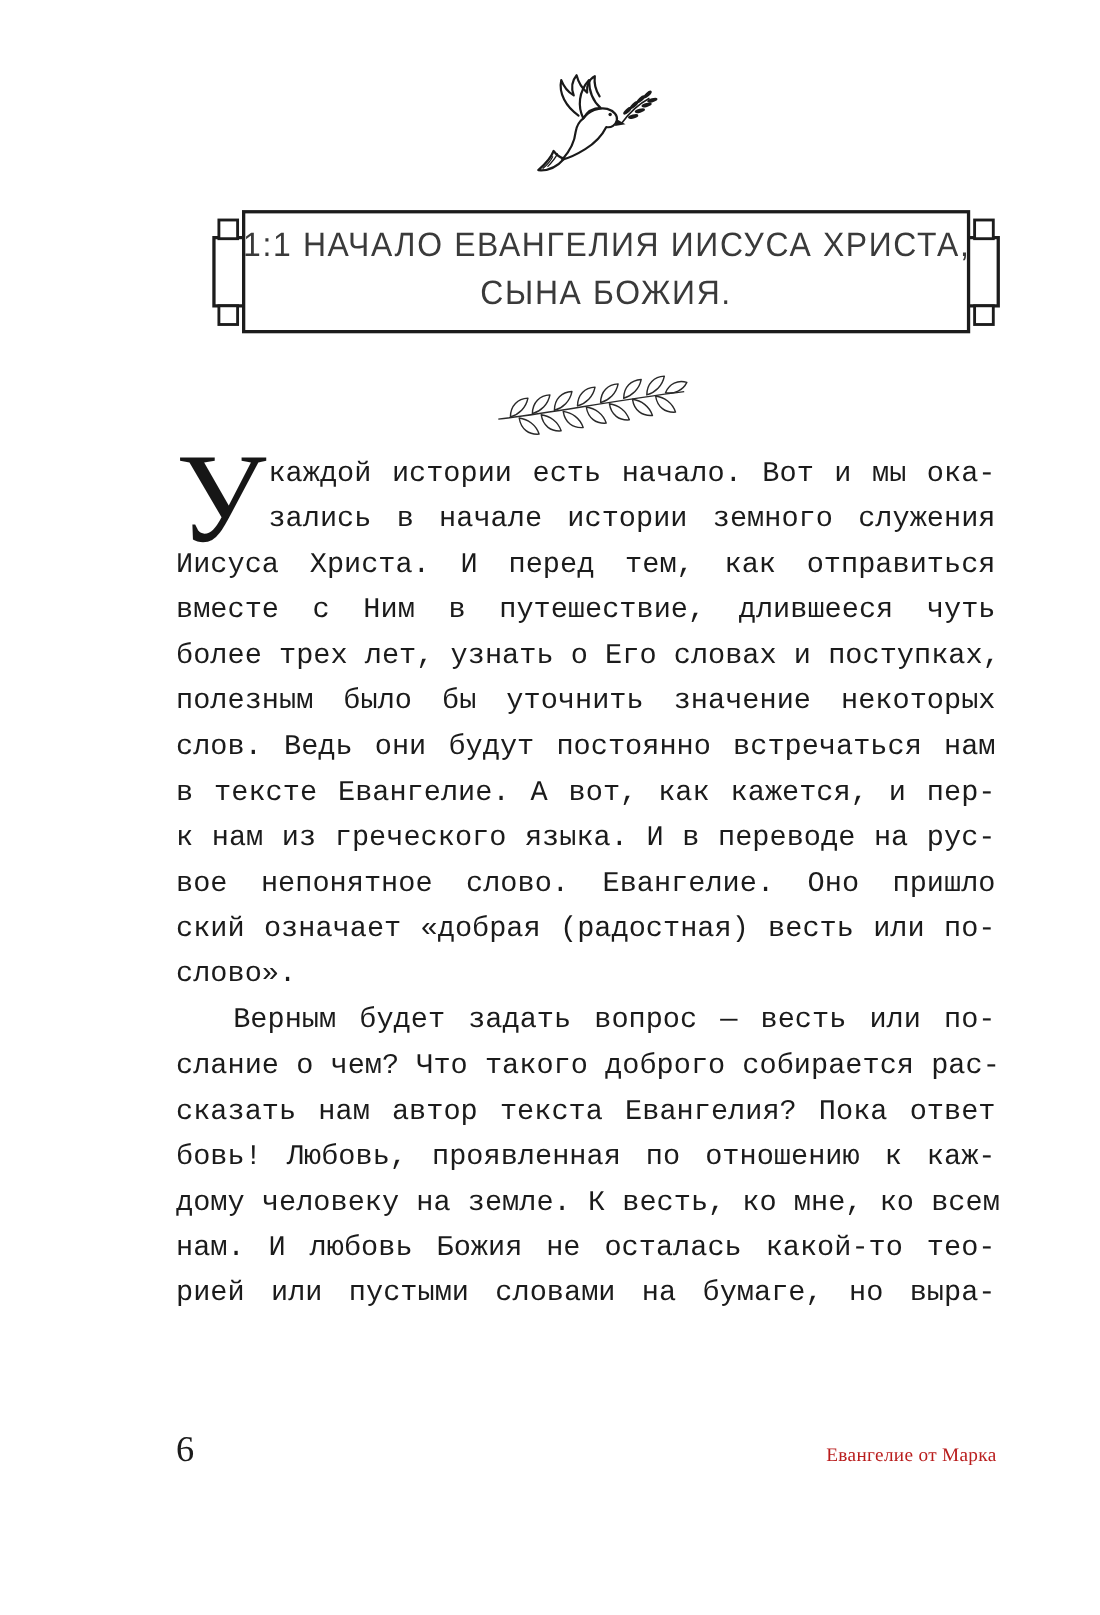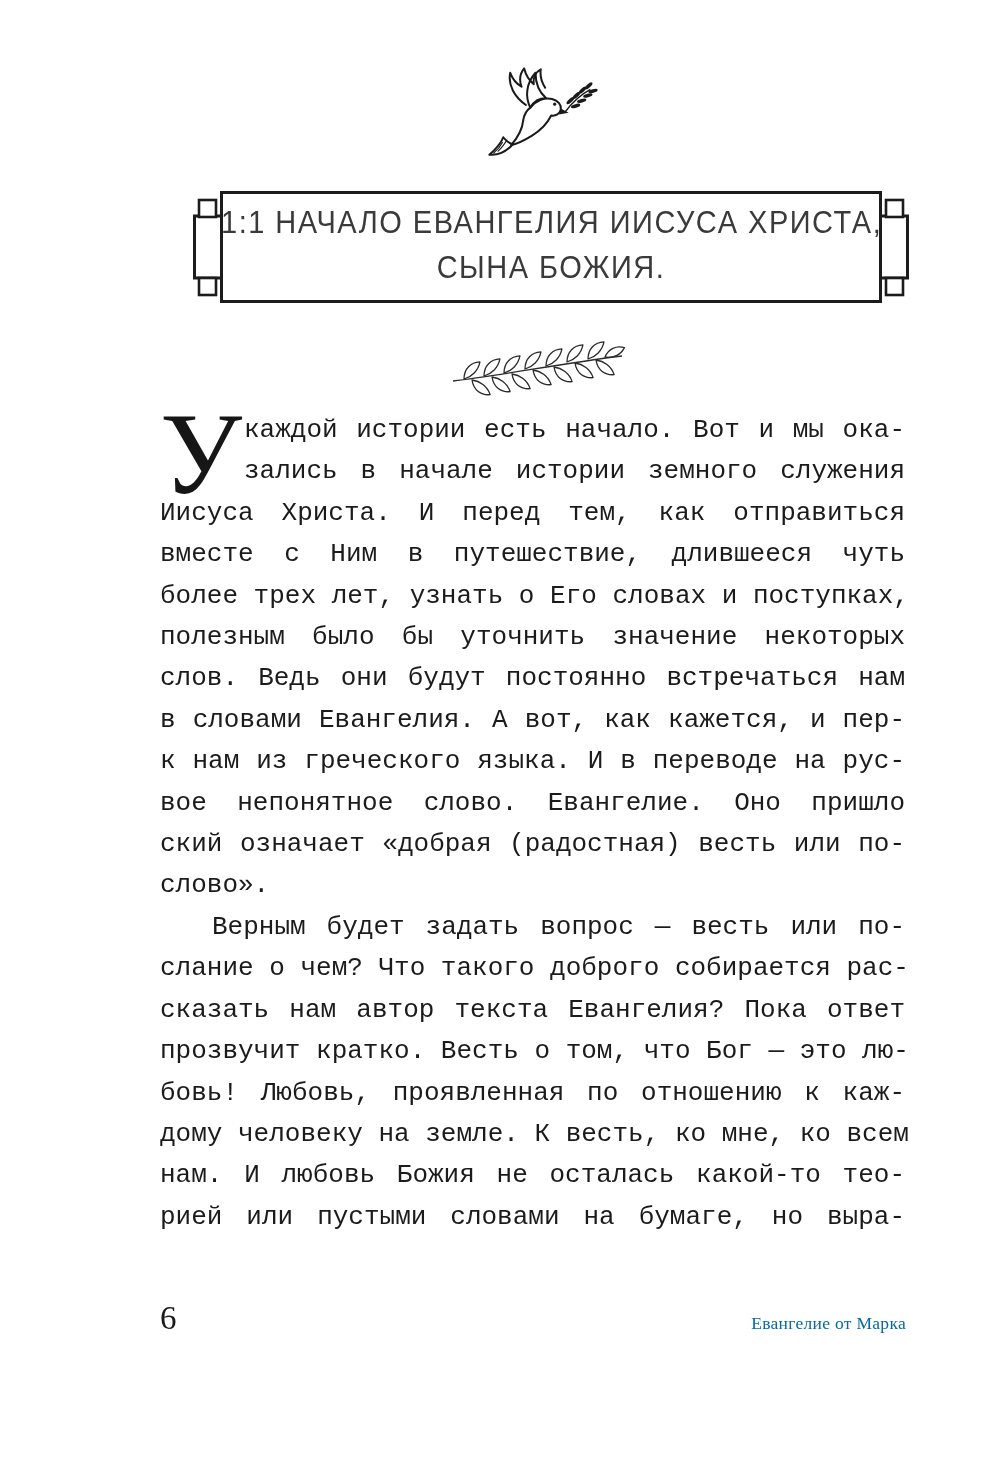--- a/index.html
+++ b/index.html
@@ -56,21 +56,21 @@
     position:absolute;left:0;top:-14px;
     font-size:116px;line-height:1;
     color:#161616;
   }
   
   .footer{
     position:absolute;left:160px;top:1300px;width:746px;
     display:flex;justify-content:space-between;align-items:baseline;
   }
   .page-number{font-size:33px;color:#1b1b1b;}
-  .running-title{font-size:17.5px;color:#0369a1;letter-spacing:0.3px;}
+  .running-title{font-size:17.5px;color:#b91c1c;letter-spacing:0.3px;}
 </style>
 </head>
 <body>
 
 <div class="page">
 
   <svg class="dove" viewBox="0 0 140 110">
     <g stroke="#1a1a1a" fill="none" stroke-width="2.3" stroke-linecap="round" stroke-linejoin="round">
       <path d="M55,47 C42,38 34,24 37,10 C40,18 45,23 50,26 C47,18 48,11 53,5 C55,13 59,19 64,23 C63,16 66,9 72,6 C71,14 73,21 77,27"></path>
       <path d="M60,50 C54,38 55,22 66,10 C66,22 70,32 78,39 C70,39 64,43 60,50 Z"></path>
@@ -136,31 +136,30 @@
       <span class="dropcap">
           <span>У</span>
         </span>
       <div class="line">каждой истории есть начало. Вот и мы ока-</div>
       <div class="line">зались в начале истории земного служения</div>
       <div class="line">Иисуса Христа. И перед тем, как отправиться</div>
       <div class="line">вместе с Ним в путешествие, длившееся чуть</div>
       <div class="line">более трех лет, узнать о Его словах и поступках,</div>
       <div class="line">полезным было бы уточнить значение некоторых</div>
       <div class="line">слов. Ведь они будут постоянно встречаться нам</div>
-      <div class="line">в словами Евангелия. А вот, как кажется, и пер-</div>
+      <div class="line">в тексте Евангелие. А вот, как кажется, и пер-</div>
       <div class="line">к нам из греческого языка. И в переводе на рус-</div>
       <div class="line">вое непонятное слово. Евангелие. Оно пришло</div>
       <div class="line">ский означает «добрая (радостная) весть или по-</div>
       <div class="line last">слово».</div>
     </div>
     <div class="para">
       <div class="line indent">Верным будет задать вопрос — весть или по-</div>
       <div class="line">слание о чем? Что такого доброго собирается рас-</div>
       <div class="line">сказать нам автор текста Евангелия? Пока ответ</div>
-      <div class="line">прозвучит кратко. Весть о том, что Бог — это лю-</div>
       <div class="line">бовь! Любовь, проявленная по отношению к каж-</div>
       <div class="line">дому человеку на земле. К весть, ко мне, ко всем</div>
       <div class="line">нам. И любовь Божия не осталась какой-то тео-</div>
       <div class="line">рией или пустыми словами на бумаге, но выра-</div>
     </div>
   </div>
 
   <div class="footer">
     <span class="page-number">6</span>
     <span class="running-title">Евангелие от Марка</span>

